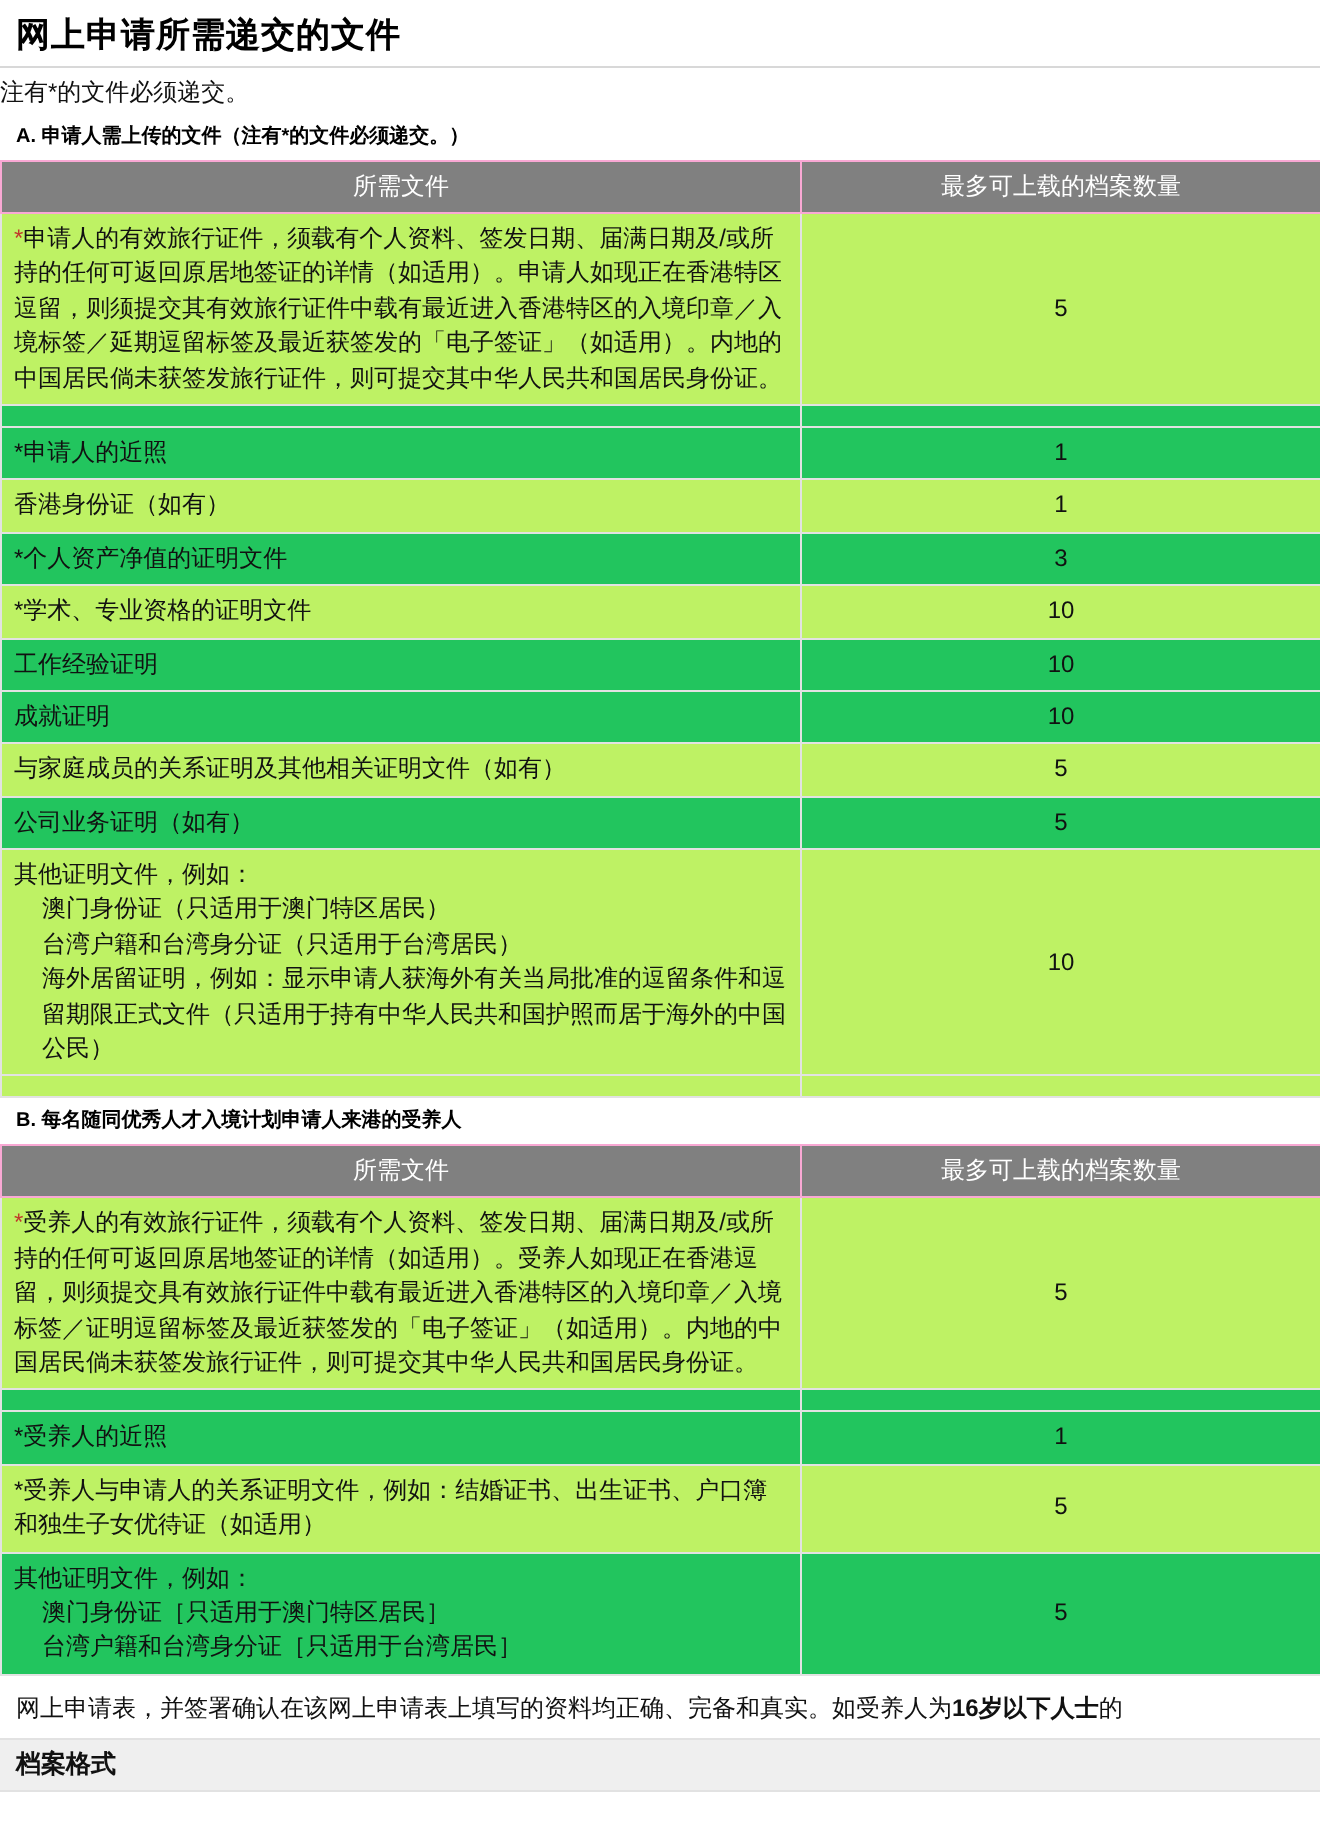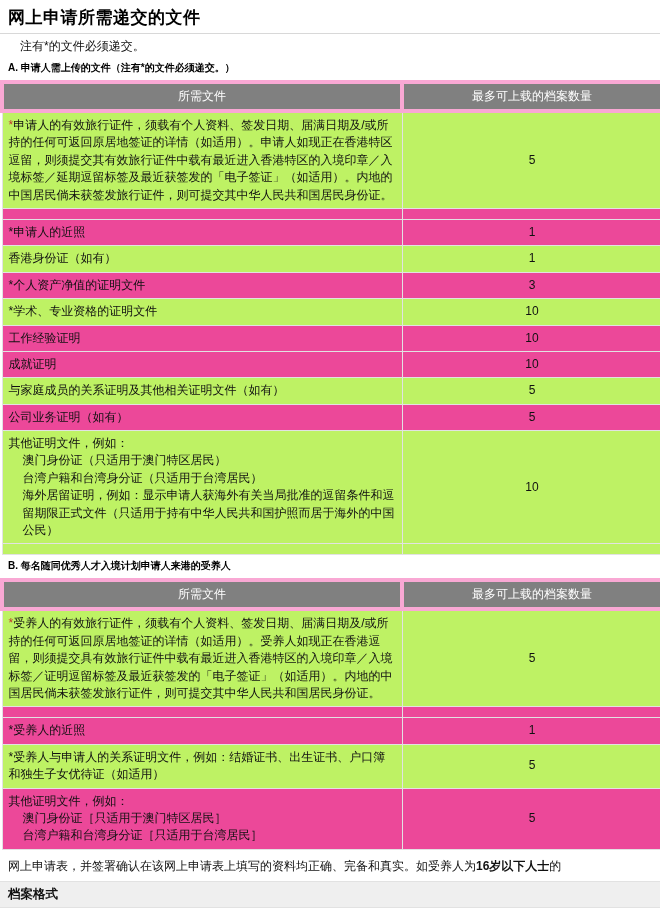--- a/index.html
+++ b/index.html
@@ -25,21 +25,21 @@
     color: #000;
     padding: 6px 8px 4px 8px;
     letter-spacing: 0.5px;
   }
   .title-rule {
     border-bottom: 1px solid #d8d8d8;
     margin: 0 0 0 0;
   }
   .note {
     font-size: 12px;
-    padding: 4px 8px 2px 20px;
+    padding: 4px 8px 2px 0;
     color: #111;
   }
   .section-head {
     font-size: 10px;
     font-weight: bold;
     padding: 4px 8px 5px 8px;
     color: #000;
   }
   table {
     border-collapse: collapse;
@@ -48,39 +48,39 @@
   }
   col.c1 { width: 400px; }
   col.c2 { width: 260px; }
   th.head {
     background: #808080;
     color: #ffffff;
     font-weight: normal;
     font-size: 12px;
     text-align: center;
     padding: 4px 4px;
-    border: 4px solid #f9a8d4;
+    border: 1px solid #f9a8d4;
   }
   th.head.left-head {
     text-align: center;
   }
   td {
     border: 1px solid #e2e2e2;
     padding: 4px 6px;
     font-size: 12px;
     vertical-align: top;
     line-height: 1.45;
   }
   td.qty {
     text-align: center;
     vertical-align: middle;
     font-size: 12px;
   }
   tr.alt td {
-    background: #ec4899;
+    background: #22c55e;
   }
   tr.plain td {
     background: #bef264;
   }
   .ast {
     color: #c0392b;
   }
   .indent {
     display: block;
     padding-left: 14px;

